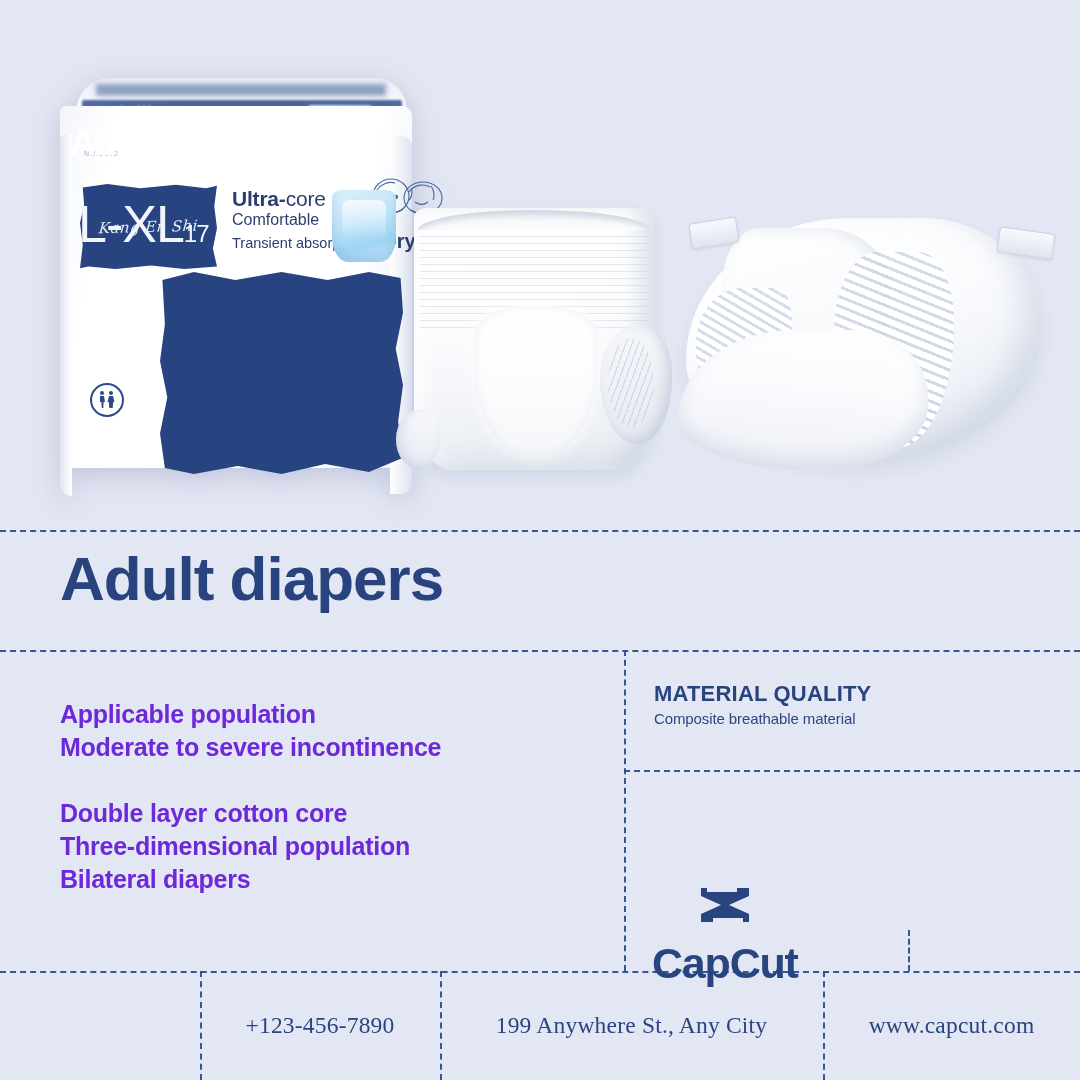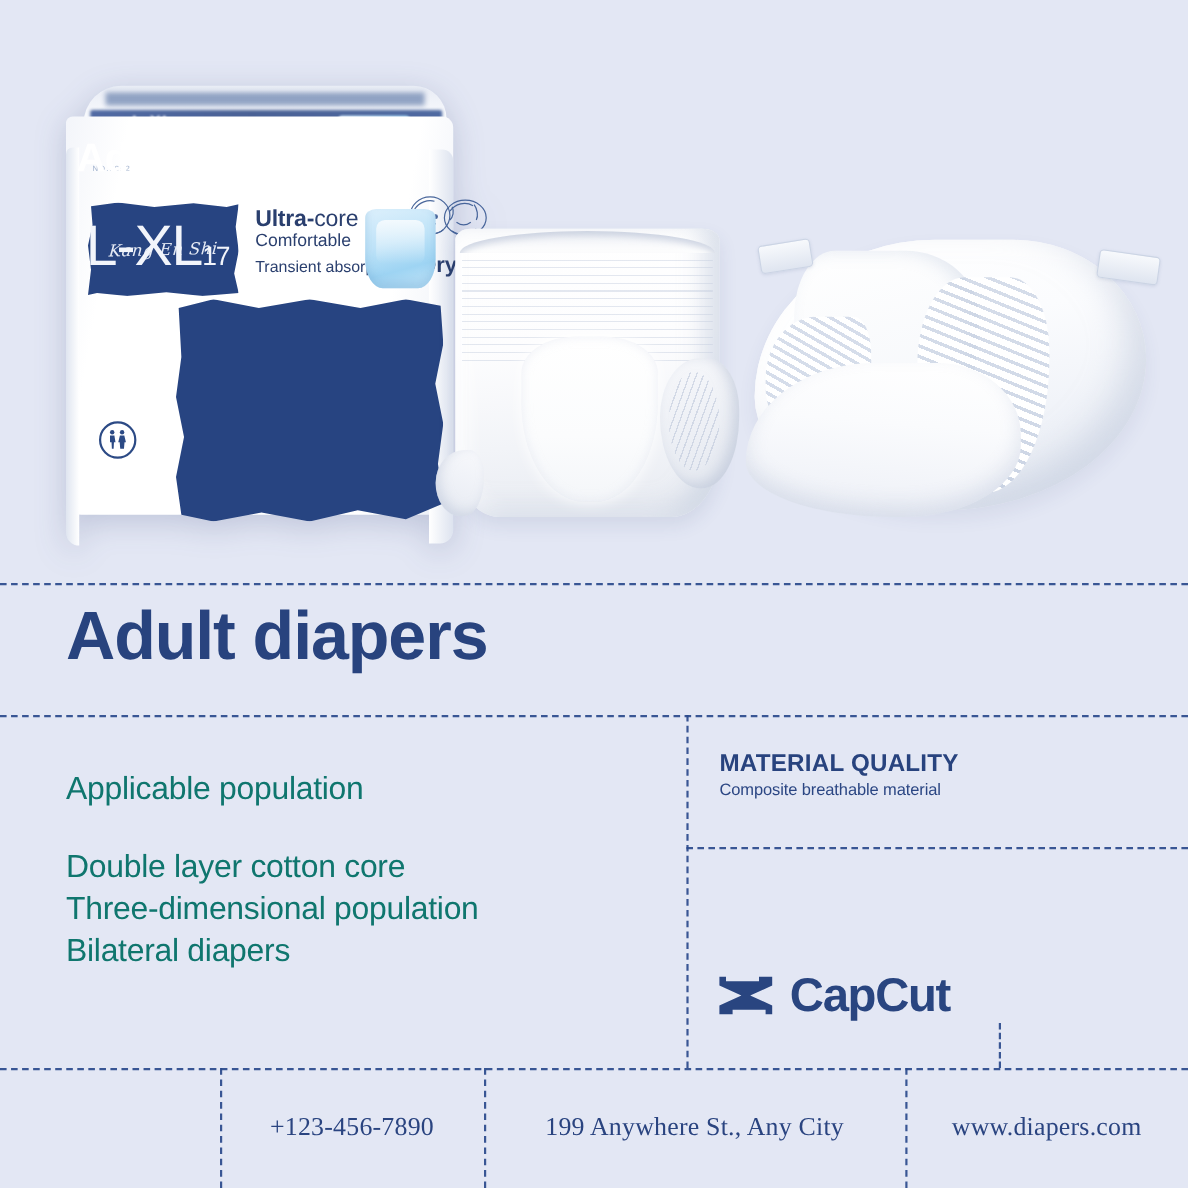--- a/index.html
+++ b/index.html
@@ -233,37 +233,37 @@
   
   .page-title {
     position:absolute; left:60px; top:548px;
     font-size:62px; font-weight:700; color:#28437e;
     letter-spacing:-1px; line-height:1;
   }
 
   
   .info-left { position:absolute; left:60px; top:698px; width:540px; }
   .info-line {
-    font-size:29px; font-weight:400; color:#0f766e;
+    font-size:25px; font-weight:700; color:#6d28d9;
     line-height:1.33; letter-spacing:-.25px; white-space:nowrap;
   }
   .info-gap { height:32px; }
 
   .mq { position:absolute; left:654px; top:680px; width:400px; }
   .mq-label {
     font-size:22px; font-weight:700; color:#28437e;
     letter-spacing:.2px; line-height:1.3;
   }
   .mq-value {
     font-size:15px; font-weight:400; color:#2b4683;
     line-height:1.32; letter-spacing:-.1px; white-space:nowrap;
   }
 
   
-  .capcut { position:absolute; left:652px; top:882px; display:flex; align-items:center; gap:14px; }
+  .capcut { position:absolute; left:652px; top:882px; display:flex; align-items:center; gap:14px;flex-direction:column; }
   .capcut-word {
     font-size:43px; font-weight:700; color:#294580; letter-spacing:-1.2px;
     line-height:1;
   }
 
   
   .footer { position:absolute; left:0; top:971px; width:1080px; height:109px; }
   .foot-item {
     position:absolute; top:0; height:109px;
     display:flex; align-items:center; justify-content:center;
@@ -372,20 +372,21 @@
   <div class="vr" style="left:908px; top:930px; height:41px;"></div>
 
   <div class="vr" style="left:200px; top:971px; height:109px;"></div>
   <div class="vr" style="left:440px; top:971px; height:109px;"></div>
   <div class="vr" style="left:823px; top:971px; height:109px;"></div>
 
   <h1 class="page-title">Adult diapers</h1>
 
   <div class="info-left">
     <div class="info-line">Applicable population</div>
+    <div class="info-line">Moderate to severe incontinence</div>
     <div class="info-gap"></div>
     <div class="info-line">Double layer cotton core</div>
     <div class="info-line">Three-dimensional population</div>
     <div class="info-line">Bilateral diapers</div>
   </div>
 
   <div class="mq">
     <div class="mq-label">MATERIAL QUALITY</div>
     <div class="mq-value">Composite breathable material</div>
   </div>
@@ -395,16 +396,16 @@
       <g fill="#294580">
         <path d="M2 6 L2 14 L22 23 L2 32 L2 40 L14 40 L14 36 L44 36 L44 40 L50 40 L50 32 L30 23 L50 14 L50 6 L38 6 L38 10 L8 10 L8 6 Z"></path>
       </g>
     </svg>
     <span class="capcut-word">CapCut</span>
   </div>
 
   <div class="footer">
     <div class="foot-item f1">+123-456-7890</div>
     <div class="foot-item f2">199 Anywhere St., Any City</div>
-    <div class="foot-item f3">www.diapers.com</div>
+    <div class="foot-item f3">www.capcut.com</div>
   </div>
 
 </div>
 
 </body></html>

